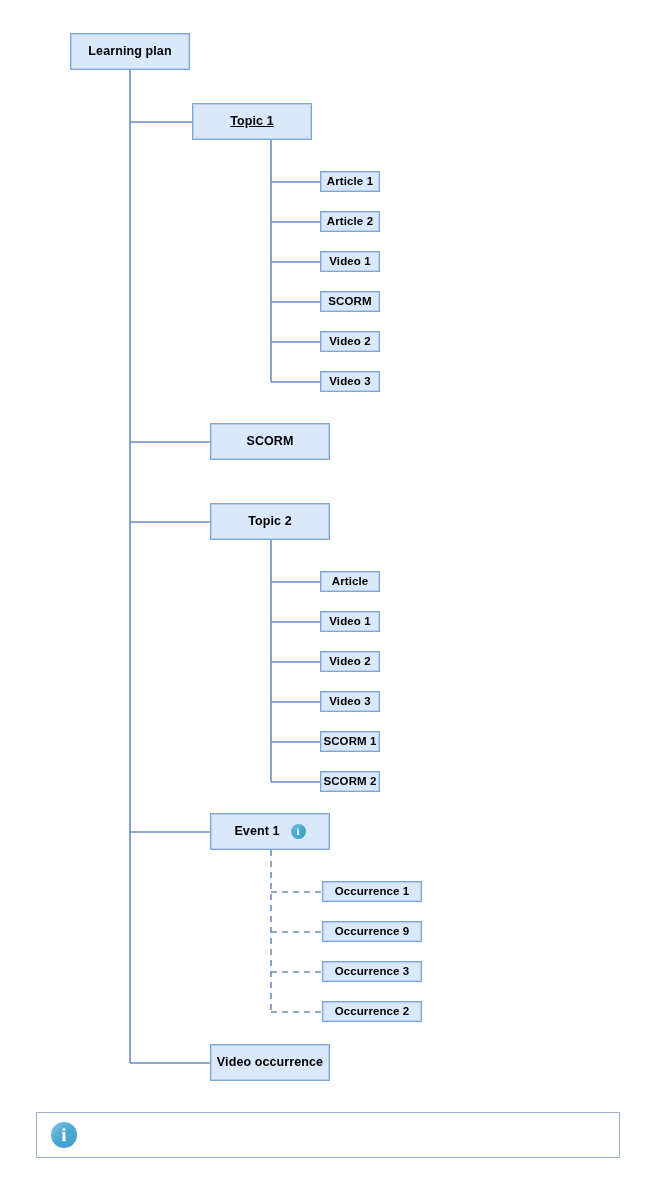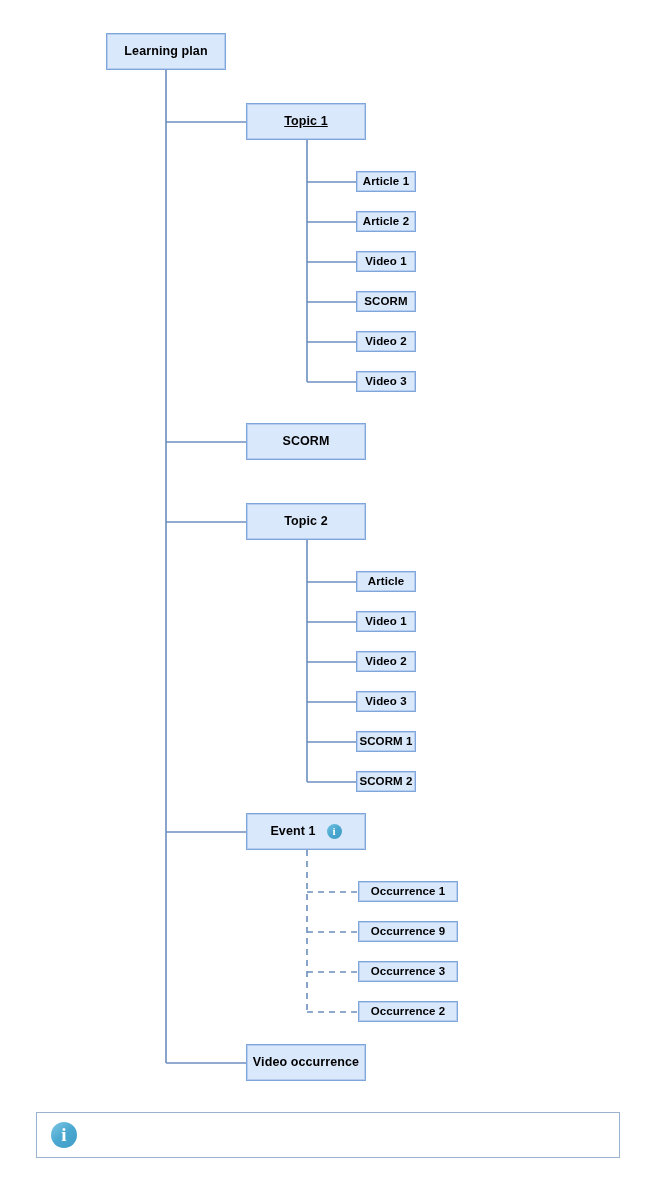--- a/index.html
+++ b/index.html
@@ -12,21 +12,20 @@
     height: 1200px;
     position: relative;
     font-family: "Liberation Sans", sans-serif;
     overflow: hidden;
   }
   #diagram-root {
     position: absolute;
     left: 0; top: 0;
     width: 594px;
     height: 1200px;
-    margin-left: 36px;
   }
   #edge-layer {
     position: absolute;
     left: 0; top: 0;
     width: 651px;
     height: 1200px;
     pointer-events: none;
   }
   .node {
     position: absolute;
@@ -136,21 +135,21 @@
       <path d="M 271 892 L 322 892" stroke="#6c8ebf" stroke-width="1.6" fill="none" stroke-dasharray="6 5"></path>
       <path d="M 271 932 L 322 932" stroke="#6c8ebf" stroke-width="1.6" fill="none" stroke-dasharray="6 5"></path>
       <path d="M 271 972 L 322 972" stroke="#6c8ebf" stroke-width="1.6" fill="none" stroke-dasharray="6 5"></path>
       <path d="M 271 1012 L 322 1012" stroke="#6c8ebf" stroke-width="1.6" fill="none" stroke-dasharray="6 5"></path>
       <path d="M 130 1063 L 210 1063" stroke="#6c8ebf" stroke-width="1.6" fill="none"></path>
     </svg>
   <div id="node-layer">
       <div class="node big" style="left: 70px; top: 33px; width: 120px; height: 37px;">
         <span class="label">Learning plan</span>
       </div>
-      <div class="node big" style="left: 210px; top: 103px; width: 120px; height: 37px; text-decoration: underline;">
+      <div class="node big" style="left: 192px; top: 103px; width: 120px; height: 37px; text-decoration: underline;">
         <span class="label">Topic 1</span>
       </div>
       <div class="node leaf" style="left: 320px; top: 171px; width: 60px; height: 21px;">
         <span class="label">Article 1</span>
       </div>
       <div class="node leaf" style="left: 320px; top: 211px; width: 60px; height: 21px;">
         <span class="label">Article 2</span>
       </div>
       <div class="node leaf" style="left: 320px; top: 251px; width: 60px; height: 21px;">
         <span class="label">Video 1</span>

